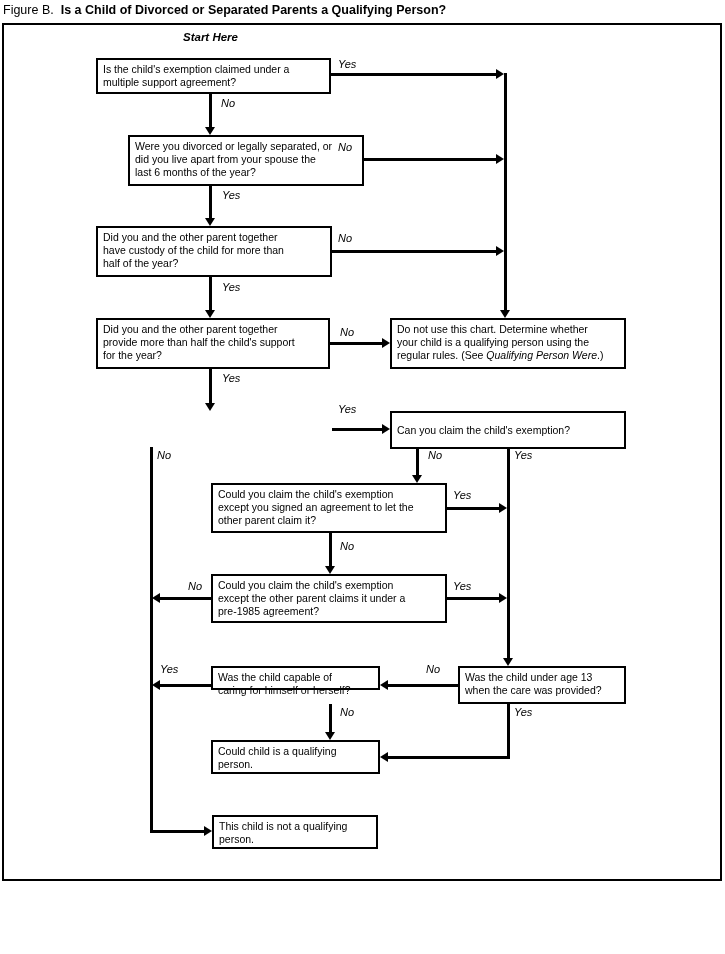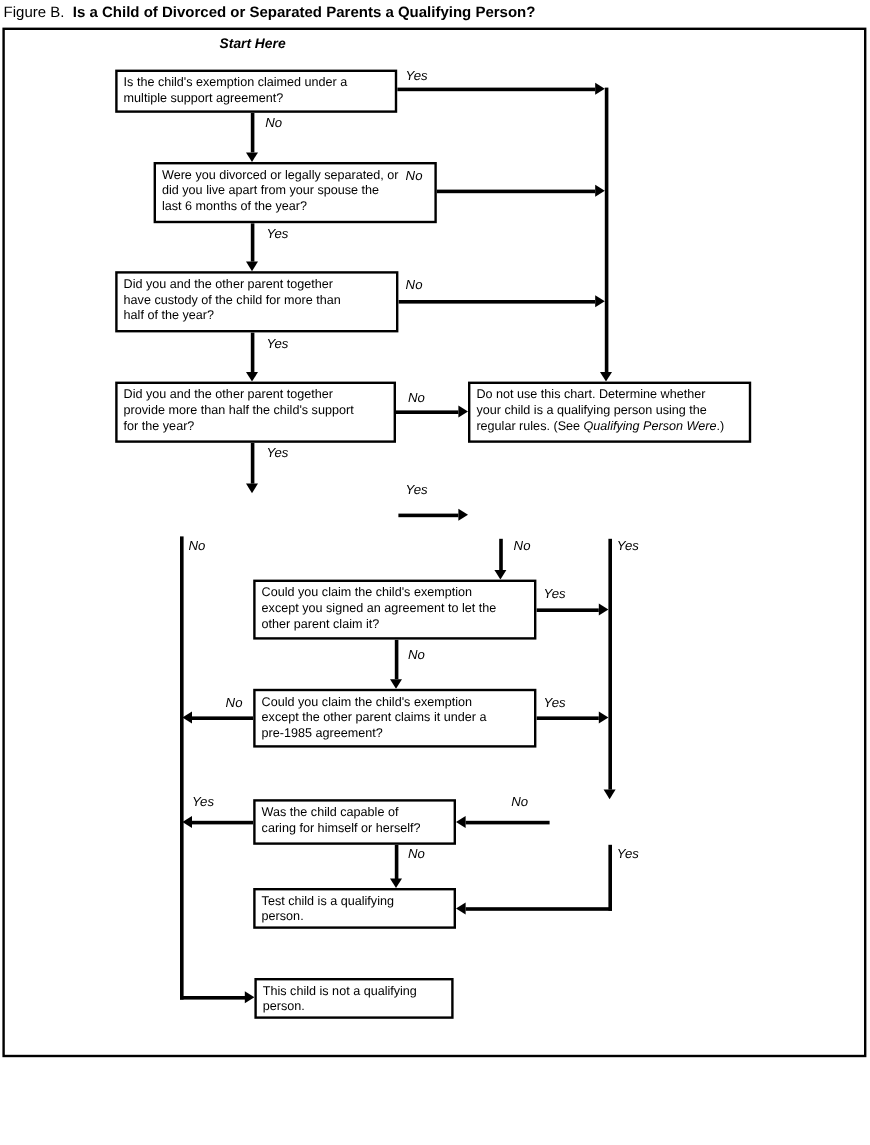--- a/index.html
+++ b/index.html
@@ -103,29 +103,32 @@
 last 6 months of the year?</div>
   <div class="node" style="left:96px;top:226px;width:236px;height:51px;">Did you and the other parent together
 have custody of the child for more than
 half of the year?</div>
   <div class="node" style="left:96px;top:318px;width:234px;height:51px;">Did you and the other parent together
 provide more than half the child's support
 for the year?</div>
   <div class="node" style="left:390px;top:318px;width:236px;height:51px;"><span>Do not use this chart. Determine whether
 your child is a qualifying person using the
 regular rules. (See </span><span class="it">Qualifying Person Were</span><span>.)</span></div>
+  <div class="node vcenter" style="left:390px;top:411px;width:236px;height:38px;">Can you claim the child's exemption?</div>
   <div class="node" style="left:211px;top:483px;width:236px;height:50px;">Could you claim the child's exemption
 except you signed an agreement to let the
 other parent claim it?</div>
   <div class="node" style="left:211px;top:574px;width:236px;height:49px;">Could you claim the child's exemption
 except the other parent claims it under a
 pre-1985 agreement?</div>
-  <div class="node" style="left:211px;top:666px;width:169px;height:38px;">Was the child capable of
+  <div class="node" style="left:211px;top:666px;width:169px;height:24px;">Was the child capable of
 caring for himself or herself?</div>
-  <div class="node" style="left:211px;top:740px;width:169px;height:34px;">Test child is a qualifying
+  <div class="node" style="left:458px;top:666px;width:168px;height:38px;">Was the child under age 13
+when the care was provided?</div>
+  <div class="node" style="left:211px;top:740px;width:169px;height:34px;">Could child is a qualifying
 person.</div>
   <div class="node" style="left:212px;top:815px;width:166px;height:34px;">This child is not a qualifying
 person.</div>
 
   <div class="lbl" style="left:338px;top:58px;">Yes</div>
   <div class="lbl" style="left:221px;top:97px;">No</div>
   <div class="lbl" style="left:338px;top:141px;">No</div>
   <div class="lbl" style="left:222px;top:189px;">Yes</div>
   <div class="lbl" style="left:338px;top:232px;">No</div>
   <div class="lbl" style="left:222px;top:281px;">Yes</div>

